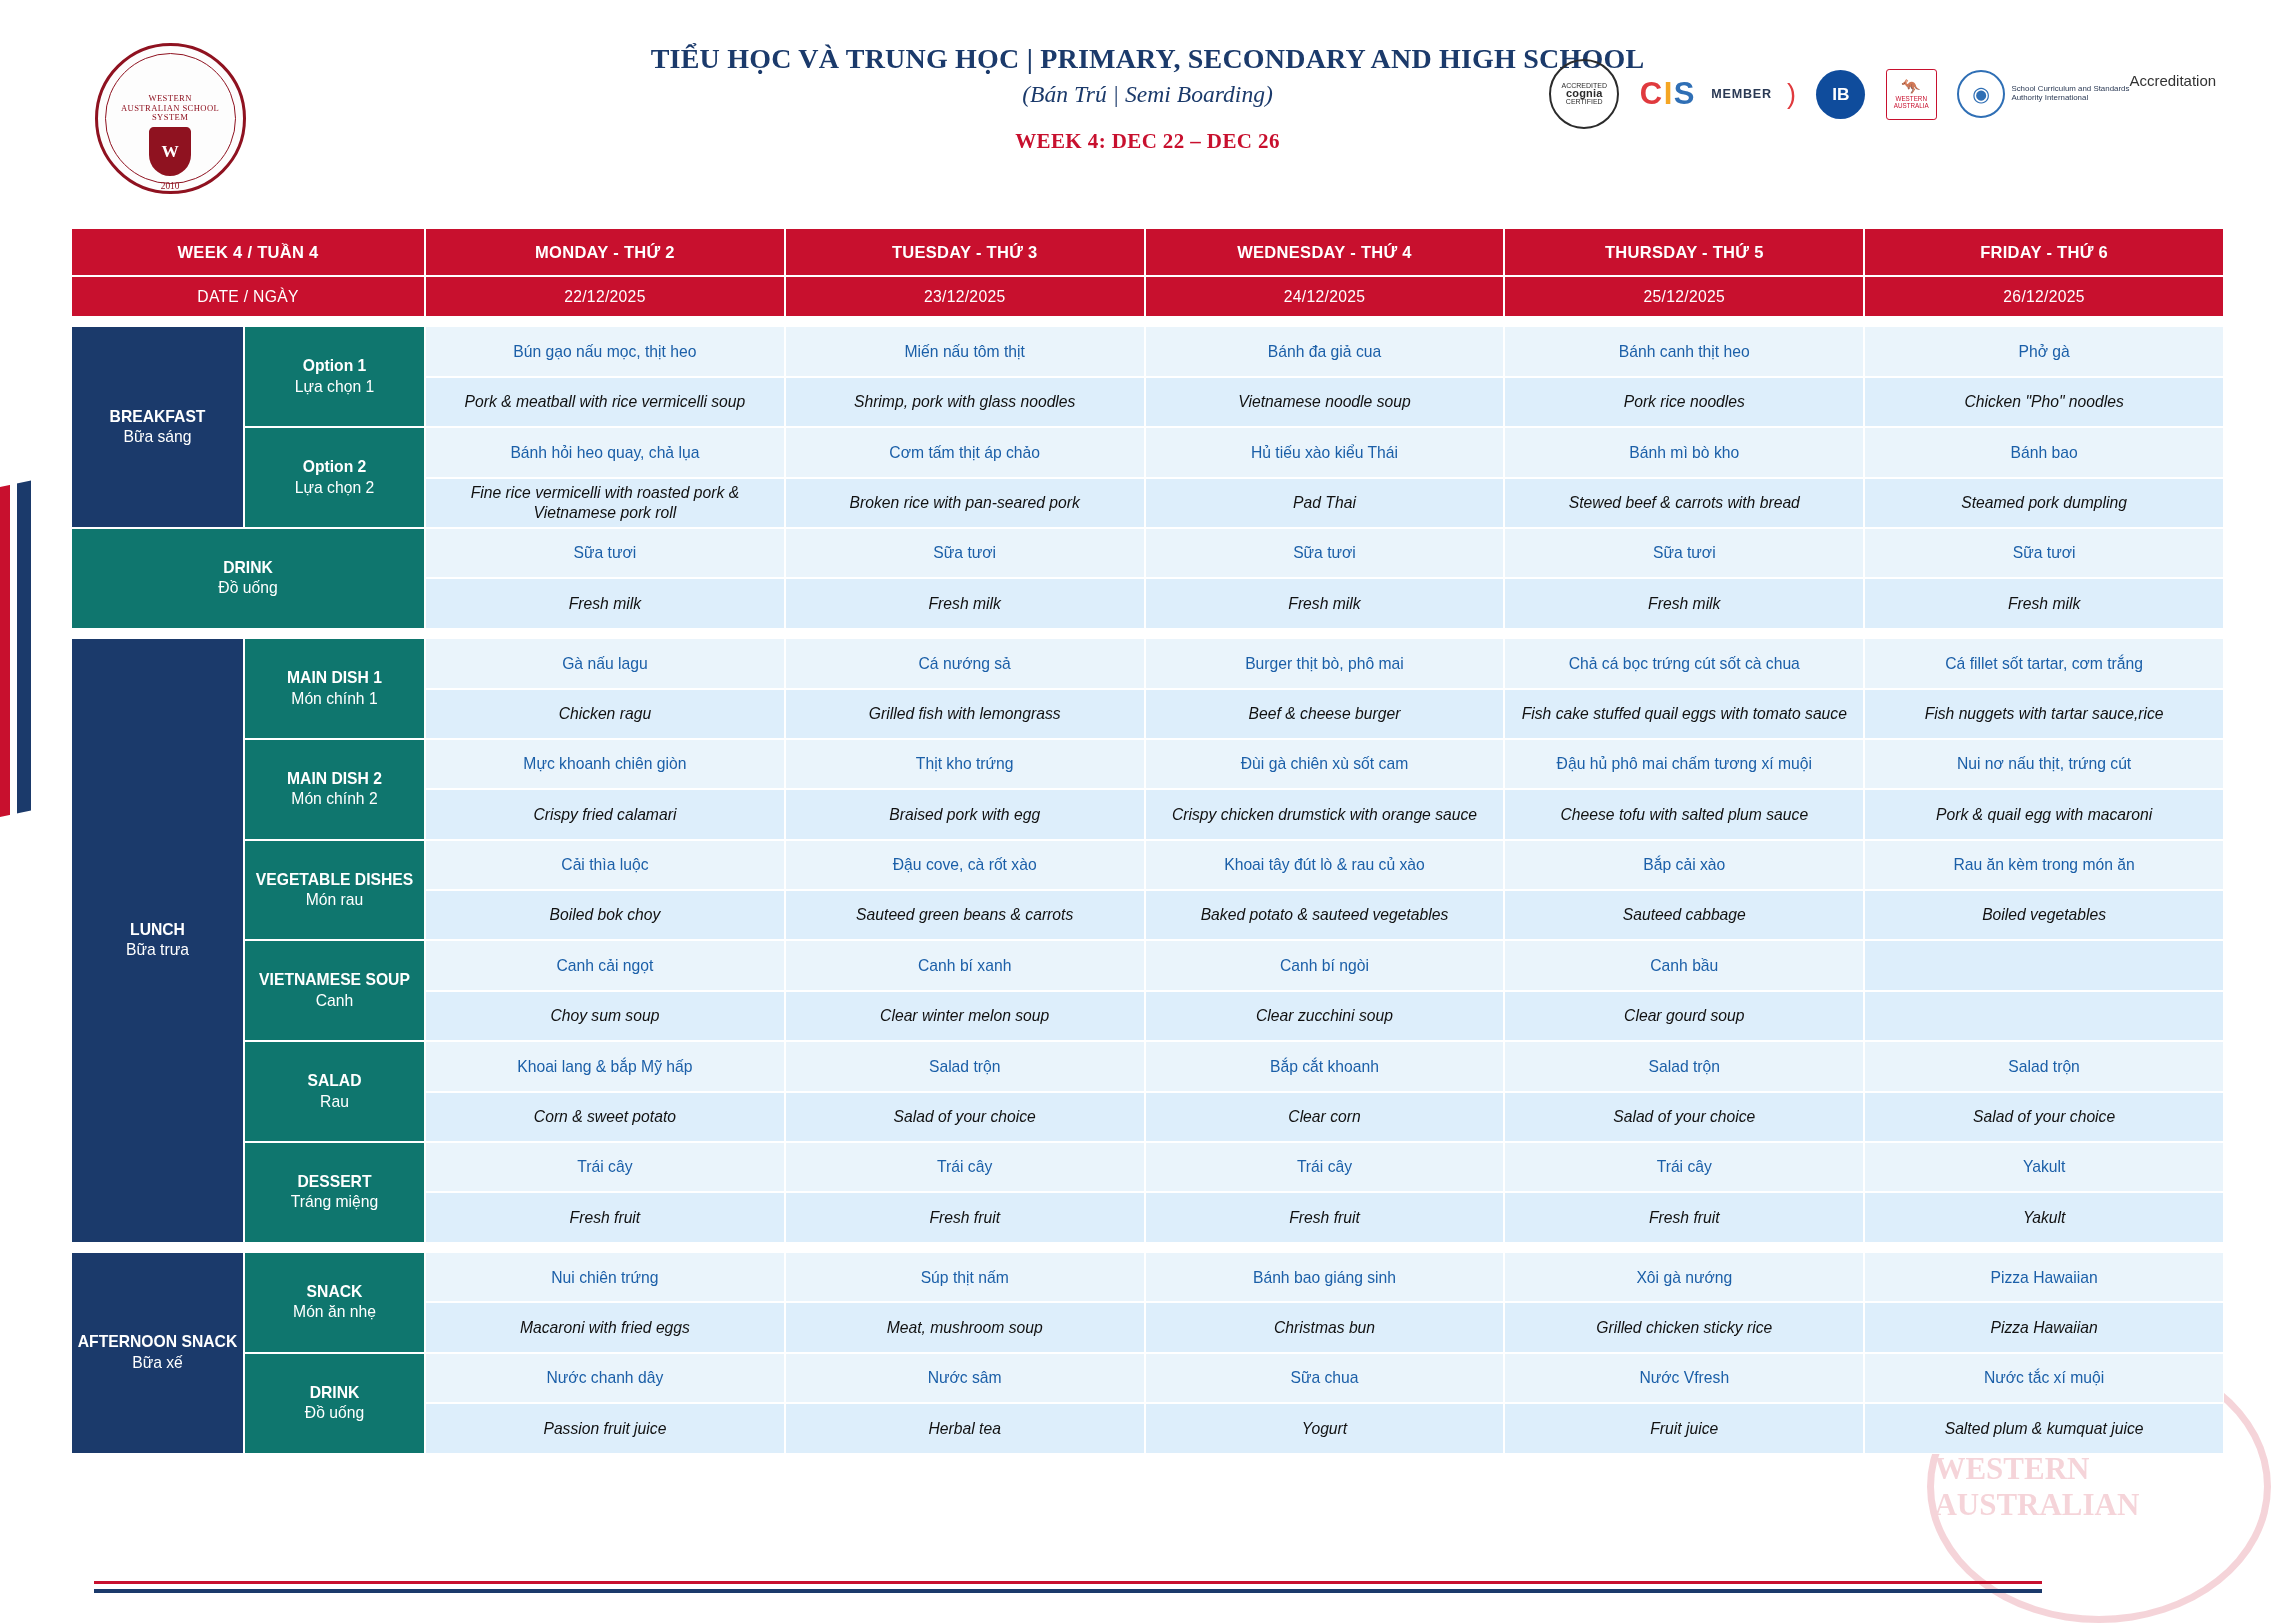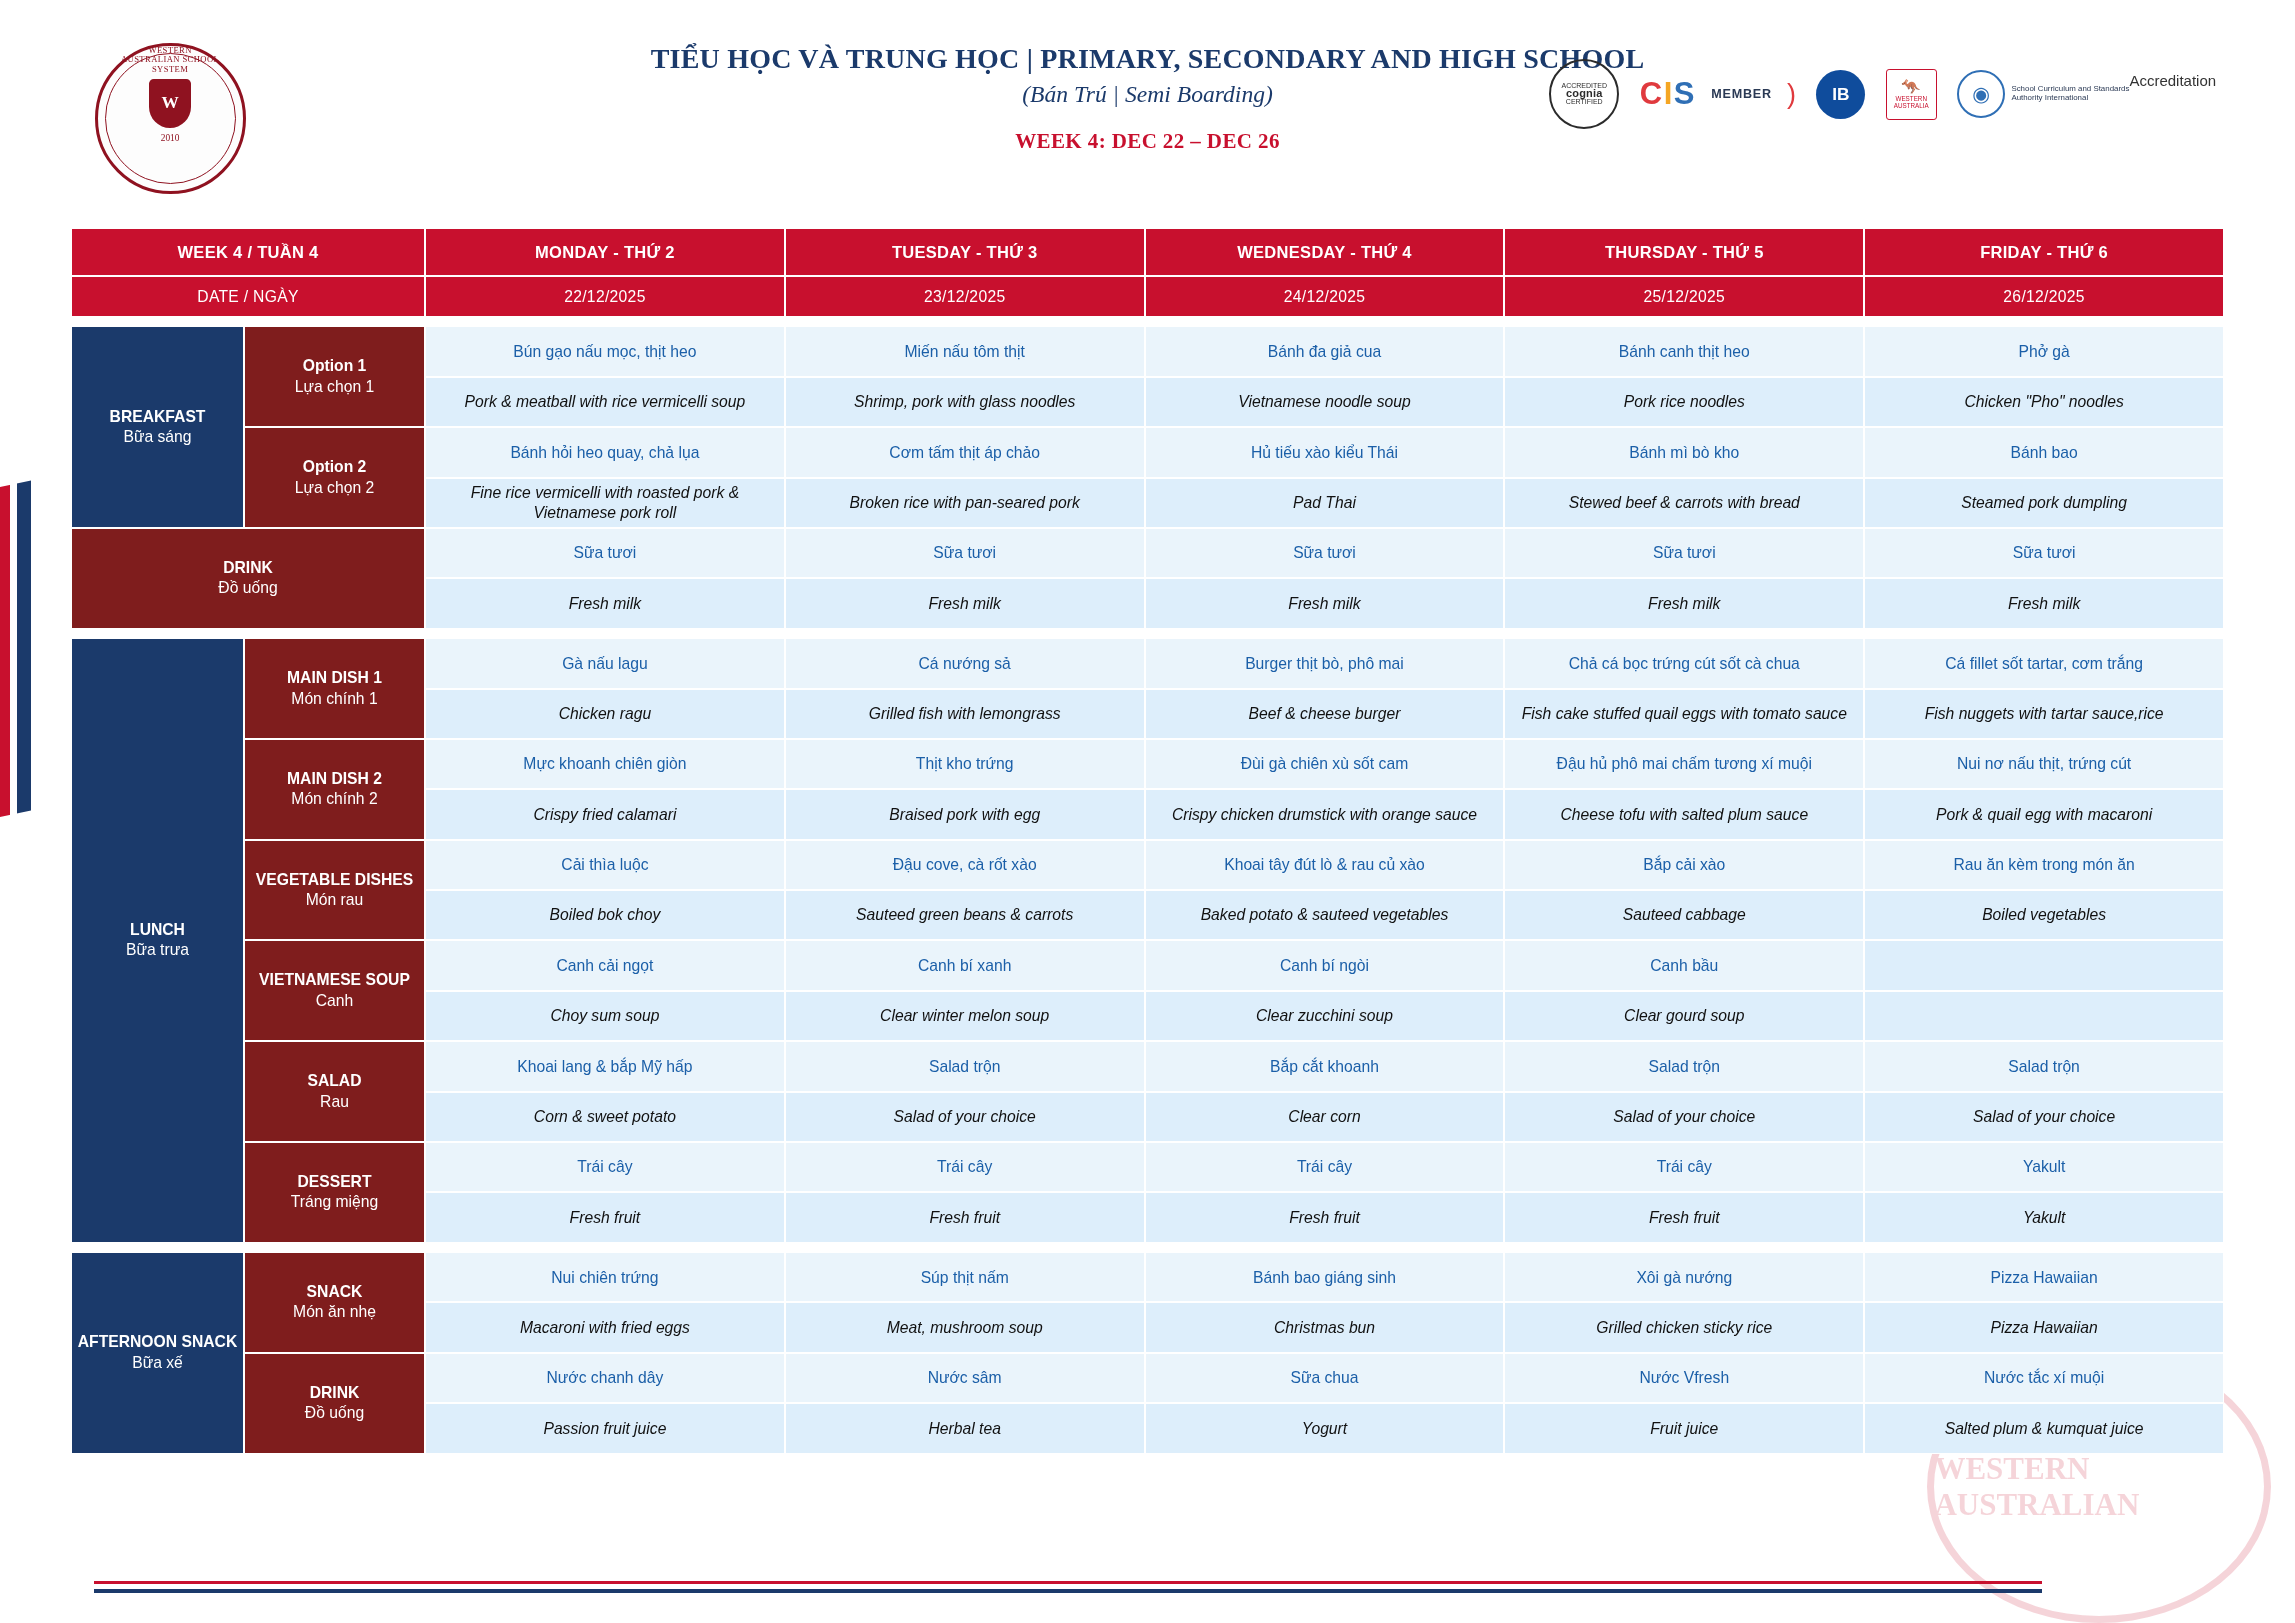--- a/index.html
+++ b/index.html
@@ -35,21 +35,21 @@
     overflow:hidden;
     z-index:0;
   }
 
   .page{position:relative;z-index:2;padding:0 71px;}
 
   header{position:relative;height:228px;}
   .crest{
     position:absolute;left:23.6px;top:43px;width:145px;height:145px;border-radius:50%;
     border:3.9px solid #8f1220;background:#fdfdfd;
-    display:flex;flex-direction:column;align-items:center;justify-content:flex-start;
+    display:flex;flex-direction:column;align-items:center;justify-content:flex-end;
     text-align:center;color:#8f1220;font-family:"Liberation Serif",serif;
   }
   .crest .crest-ring{
     position:absolute;left:7px;top:7px;right:7px;bottom:7px;border:1.6px solid #8f1220;border-radius:50%;
   }
   .crest .crest-top{font-size:8.6px;letter-spacing:0.4px;max-width:102px;line-height:9.4px;margin-bottom:4.7px;}
   .crest .crest-shield{
     width:42px;height:49px;background:#8f1220;
     border-radius:4.7px 4.7px 21px 21px;color:#fff;font-size:17.3px;
     display:flex;align-items:center;justify-content:center;font-weight:bold;
@@ -112,21 +112,21 @@
     background:#c8102e;color:#fff;text-align:center;
     font-size:16.5px;font-weight:bold;letter-spacing:0.3px;
     border:0.8px solid #ffffff;height:46px;
   }
   .hdr-red.date{font-weight:normal;font-size:15.7px;height:39px;}
   .cat-cell{
     background:#1b3a6b;color:#fff;text-align:center;vertical-align:middle;
     font-size:15.7px;font-weight:bold;line-height:20.4px;border:0.8px solid #ffffff;
   }
   .sub-cell{
-    background:#7f1d1d;color:#fff;text-align:center;vertical-align:middle;
+    background:#0f766e;color:#fff;text-align:center;vertical-align:middle;
     font-size:15.7px;font-weight:bold;line-height:20.4px;border:0.8px solid #ffffff;
   }
   .sub-cell .vn{font-weight:normal;}
   .cat-cell .vn{font-weight:normal;}
 
   td.vn-row{
     background:#eaf4fb;color:#1b5fa8;text-align:center;font-size:15.7px;
     border:0.8px solid #ffffff;height:39px;padding:4.7px 7.9px;line-height:19.6px;
   }
   td.en-row{

